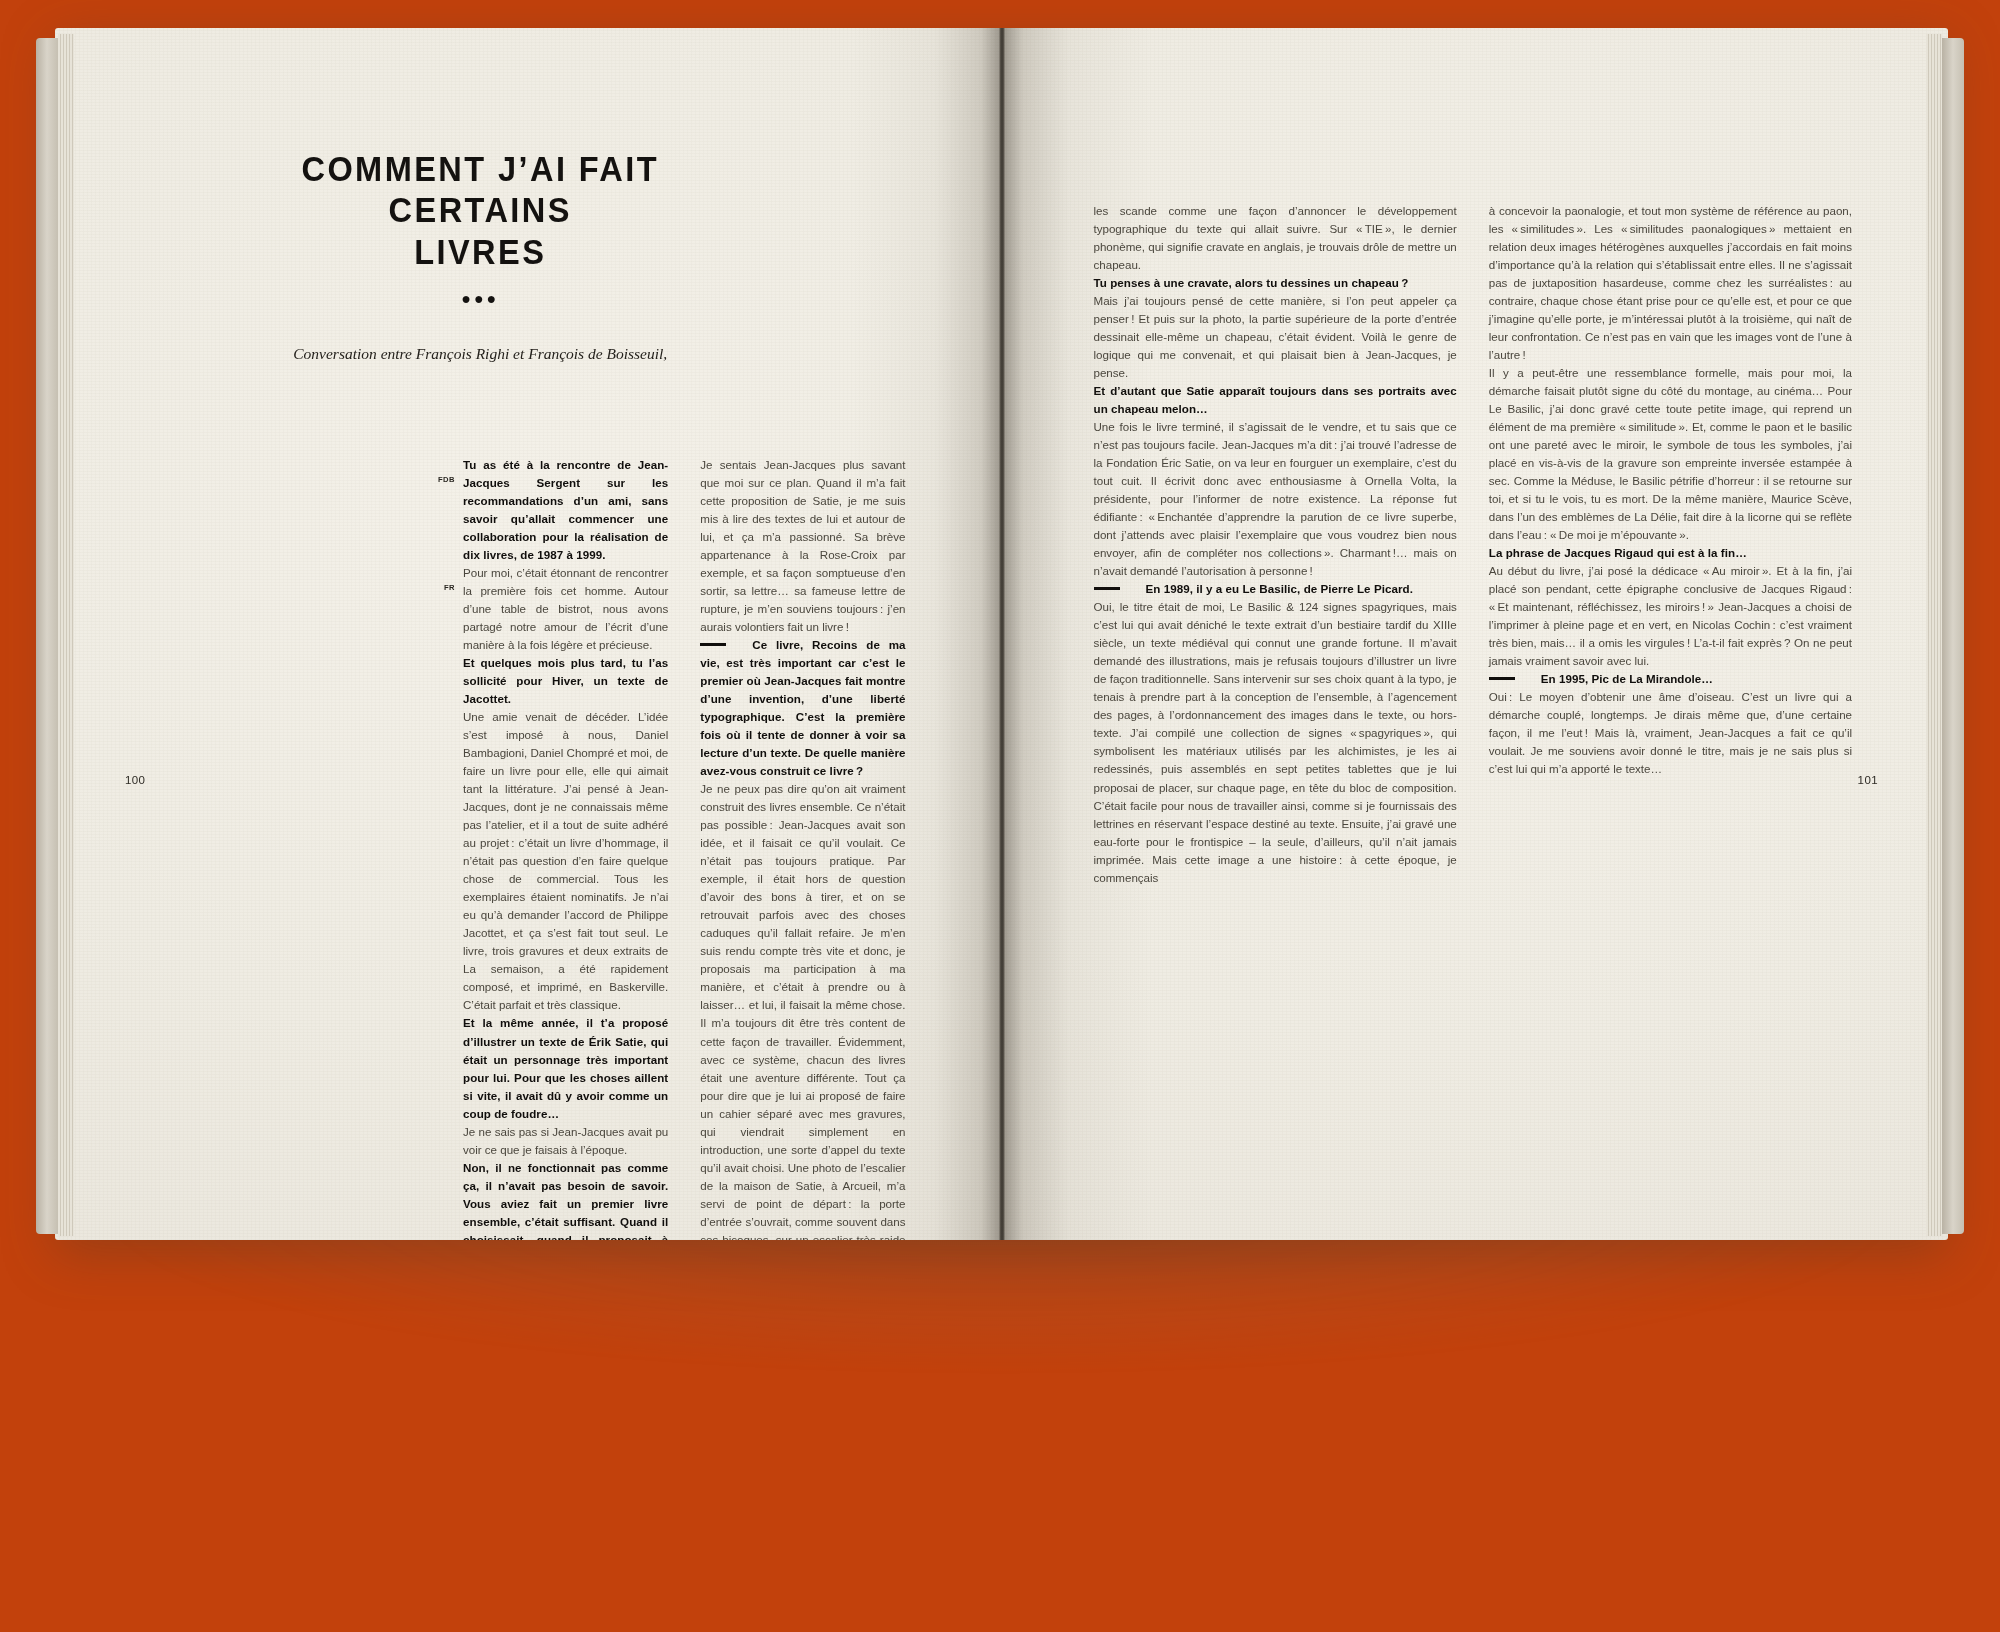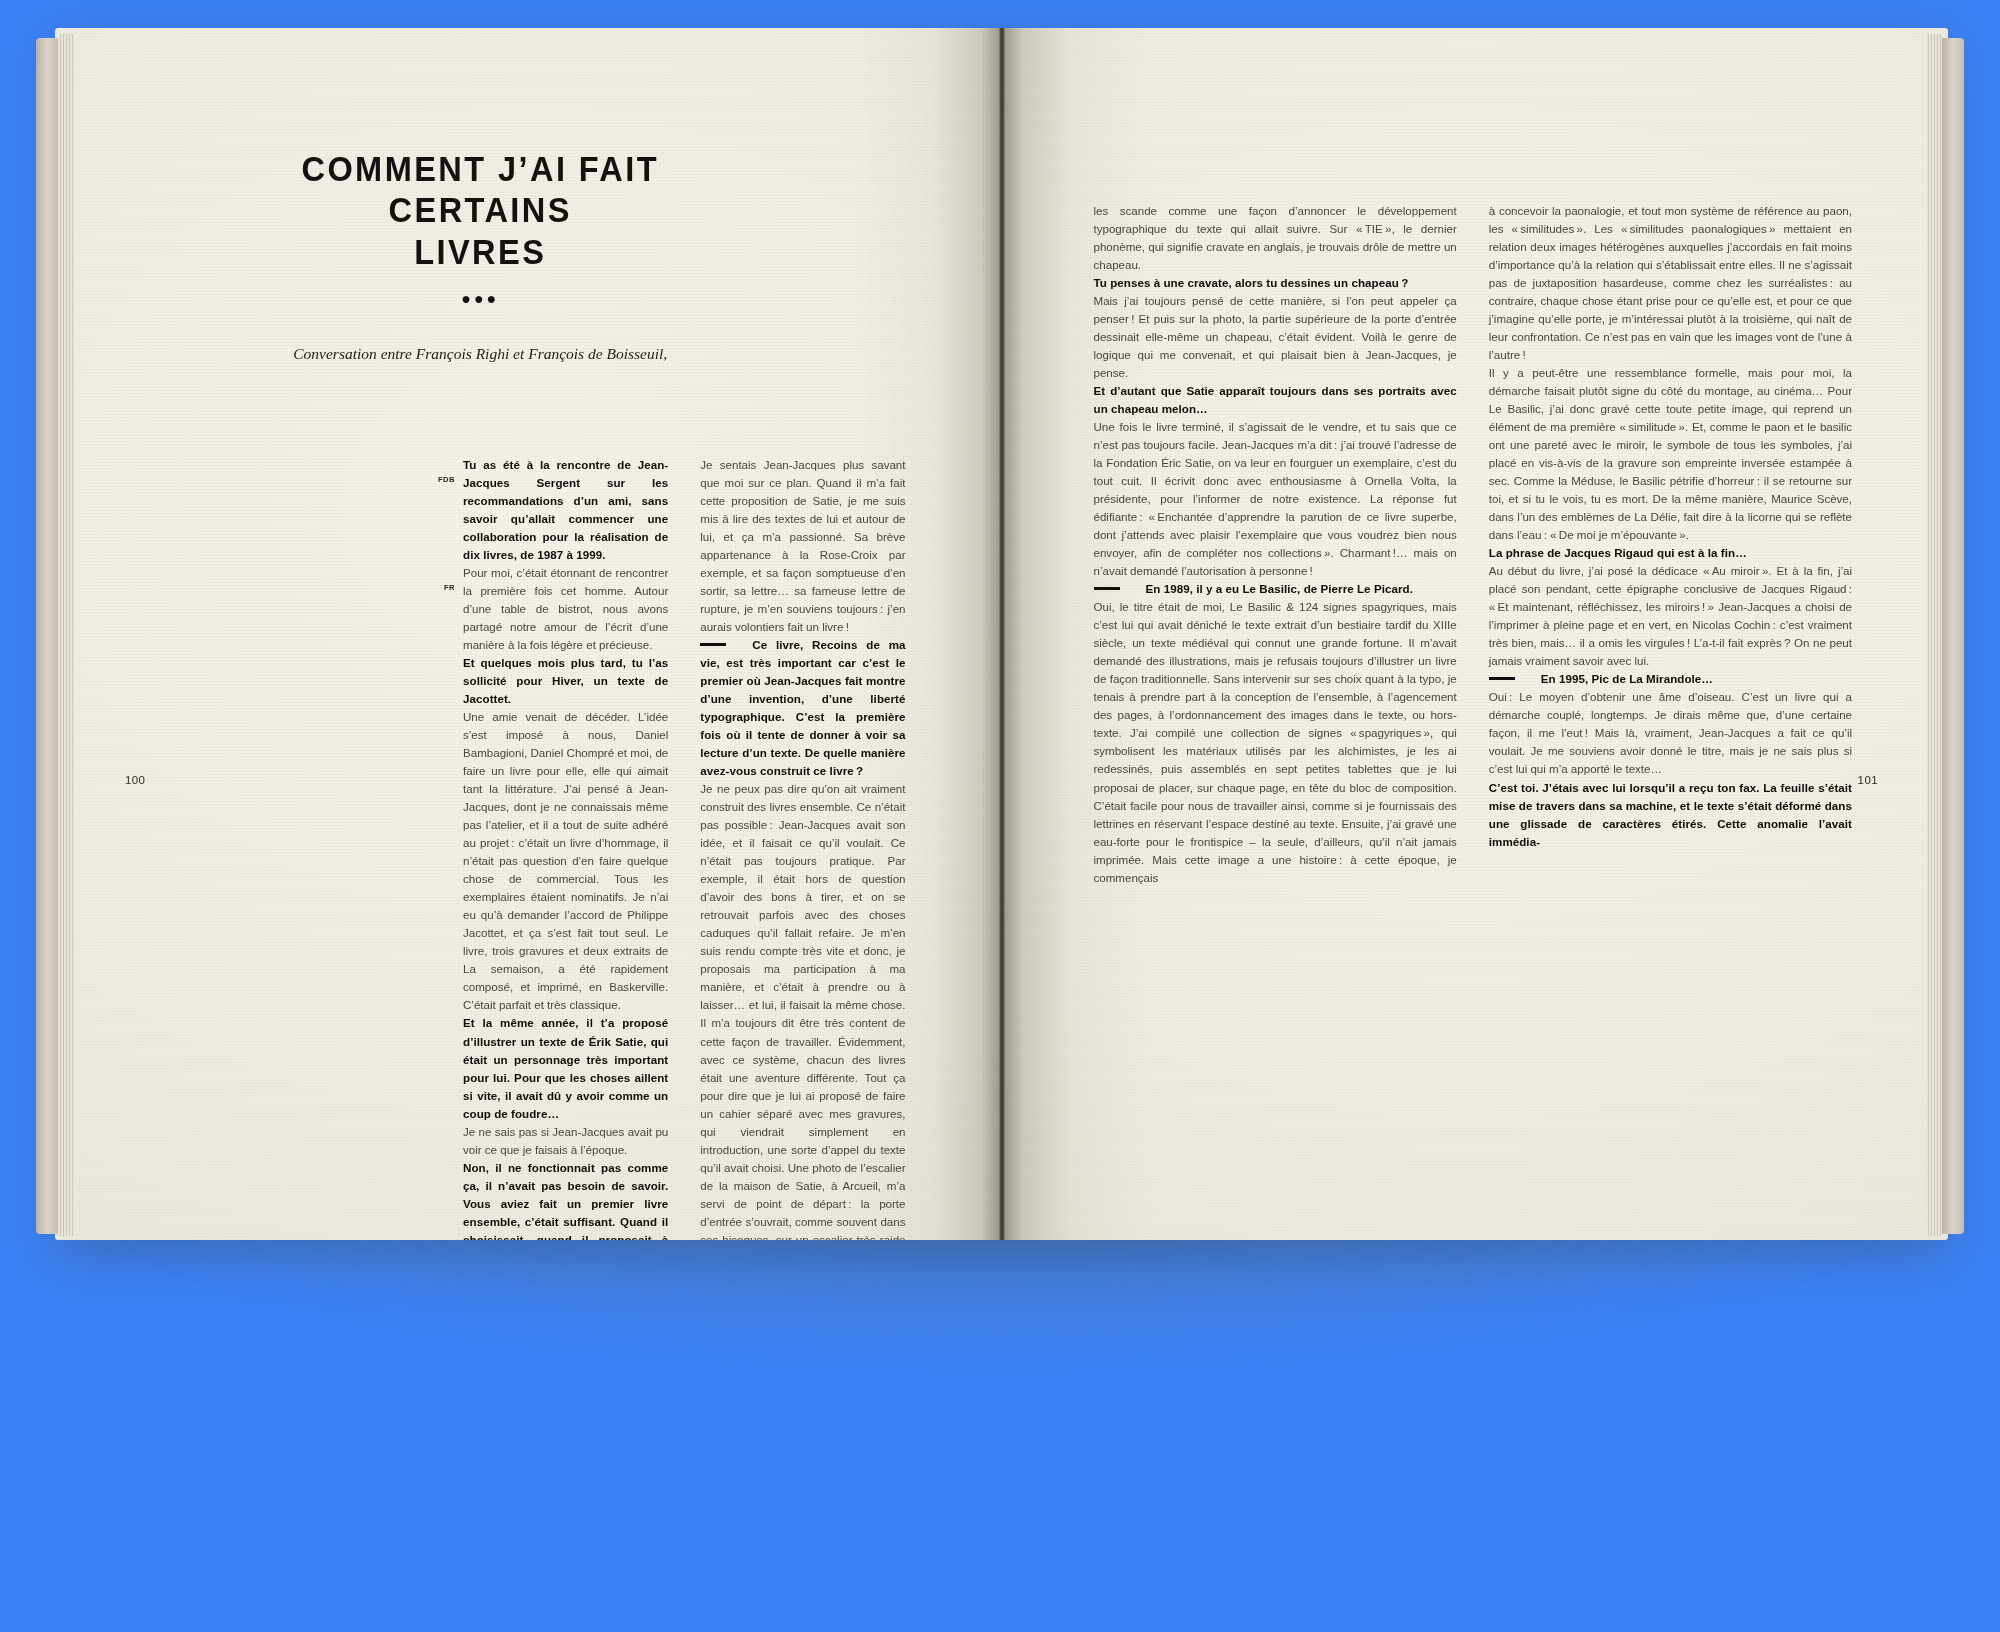--- a/index.html
+++ b/index.html
@@ -10,21 +10,21 @@
     background: #ffffff;
     font-family: "Liberation Sans", sans-serif;
     overflow: hidden;
     position: relative;
   }
 
   
   #scene {
     position: absolute;
     inset: 0;
-    background: #3b82f6;
+    background: #c2410c;
     text-decoration: underline;
   }
 
   
   #book {
     position: absolute;
     left: 55px;
     top: 28px;
     width: 1893px;
     height: 1212px;
@@ -334,21 +334,20 @@
               <p class="para q"><span class="rule-dash"></span>En 1989, il y a eu Le Basilic, de Pierre Le Picard.</p>
               <p class="para a">Oui, le titre était de moi, Le Basilic &amp; 124 signes spagyriques, mais c’est lui qui avait déniché le texte extrait d’un bestiaire tardif du XIIIe siècle, un texte médiéval qui connut une grande fortune. Il m’avait demandé des illustrations, mais je refusais toujours d’illustrer un livre de façon traditionnelle. Sans intervenir sur ses choix quant à la typo, je tenais à prendre part à la conception de l’ensemble, à l’agencement des pages, à l’ordonnancement des images dans le texte, ou hors-texte. J’ai compilé une collection de signes « spagyriques », qui symbolisent les matériaux utilisés par les alchimistes, je les ai redessinés, puis assemblés en sept petites tablettes que je lui proposai de placer, sur chaque page, en tête du bloc de composition. C’était facile pour nous de travailler ainsi, comme si je fournissais des lettrines en réservant l’espace destiné au texte. Ensuite, j’ai gravé une eau-forte pour le frontispice – la seule, d’ailleurs, qu’il n’ait jamais imprimée. Mais cette image a une histoire : à cette époque, je commençais</p>
             </div>
           <div class="col" id="col-4">
               <p class="para a">à concevoir la paonalogie, et tout mon système de référence au paon, les « similitudes ». Les « similitudes paonalogiques » mettaient en relation deux images hétérogènes auxquelles j’accordais en fait moins d’importance qu’à la relation qui s’établissait entre elles. Il ne s’agissait pas de juxtaposition hasardeuse, comme chez les surréalistes : au contraire, chaque chose étant prise pour ce qu’elle est, et pour ce que j’imagine qu’elle porte, je m’intéressai plutôt à la troisième, qui naît de leur confrontation. Ce n’est pas en vain que les images vont de l’une à l’autre !</p>
               <p class="para a">Il y a peut-être une ressemblance formelle, mais pour moi, la démarche faisait plutôt signe du côté du montage, au cinéma… Pour Le Basilic, j’ai donc gravé cette toute petite image, qui reprend un élément de ma première « similitude ». Et, comme le paon et le basilic ont une pareté avec le miroir, le symbole de tous les symboles, j’ai placé en vis-à-vis de la gravure son empreinte inversée estampée à sec. Comme la Méduse, le Basilic pétrifie d’horreur : il se retourne sur toi, et si tu le vois, tu es mort. De la même manière, Maurice Scève, dans l’un des emblèmes de La Délie, fait dire à la licorne qui se reflète dans l’eau : « De moi je m’épouvante ».</p>
               <p class="para q">La phrase de Jacques Rigaud qui est à la fin…</p>
               <p class="para a">Au début du livre, j’ai posé la dédicace « Au miroir ». Et à la fin, j’ai placé son pendant, cette épigraphe conclusive de Jacques Rigaud : « Et maintenant, réfléchissez, les miroirs ! » Jean-Jacques a choisi de l’imprimer à pleine page et en vert, en Nicolas Cochin : c’est vraiment très bien, mais… il a omis les virgules ! L’a-t-il fait exprès ? On ne peut jamais vraiment savoir avec lui.</p>
               <p class="para q"><span class="rule-dash"></span>En 1995, Pic de La Mirandole…</p>
               <p class="para a">Oui : Le moyen d’obtenir une âme d’oiseau. C’est un livre qui a démarche couplé, longtemps. Je dirais même que, d’une certaine façon, il me l’eut ! Mais là, vraiment, Jean-Jacques a fait ce qu’il voulait. Je me souviens avoir donné le titre, mais je ne sais plus si c’est lui qui m’a apporté le texte…</p>
-              <p class="para q">C’est toi. J’étais avec lui lorsqu’il a reçu ton fax. La feuille s’était mise de travers dans sa machine, et le texte s’était déformé dans une glissade de caractères étirés. Cette anomalie l’avait immédia-</p>
             </div>
         </div>
 
         <div class="folio" id="folio-right">101</div>
       </div>
     </div>
 
     <div id="spine"></div>
   </div>
 </div>

